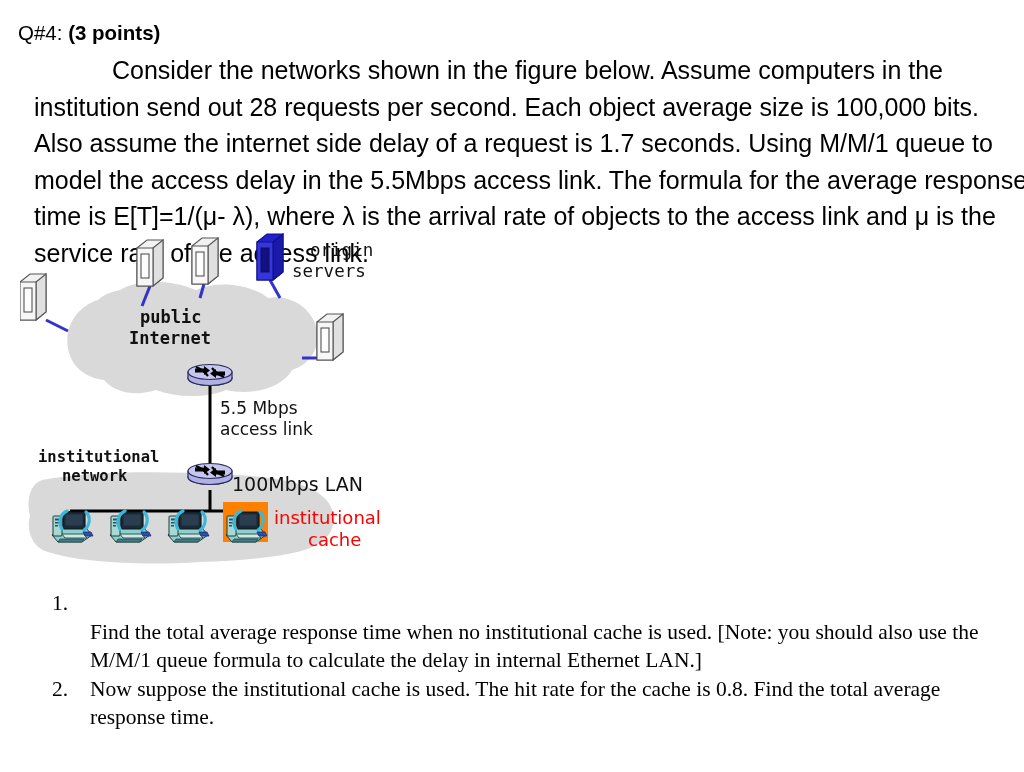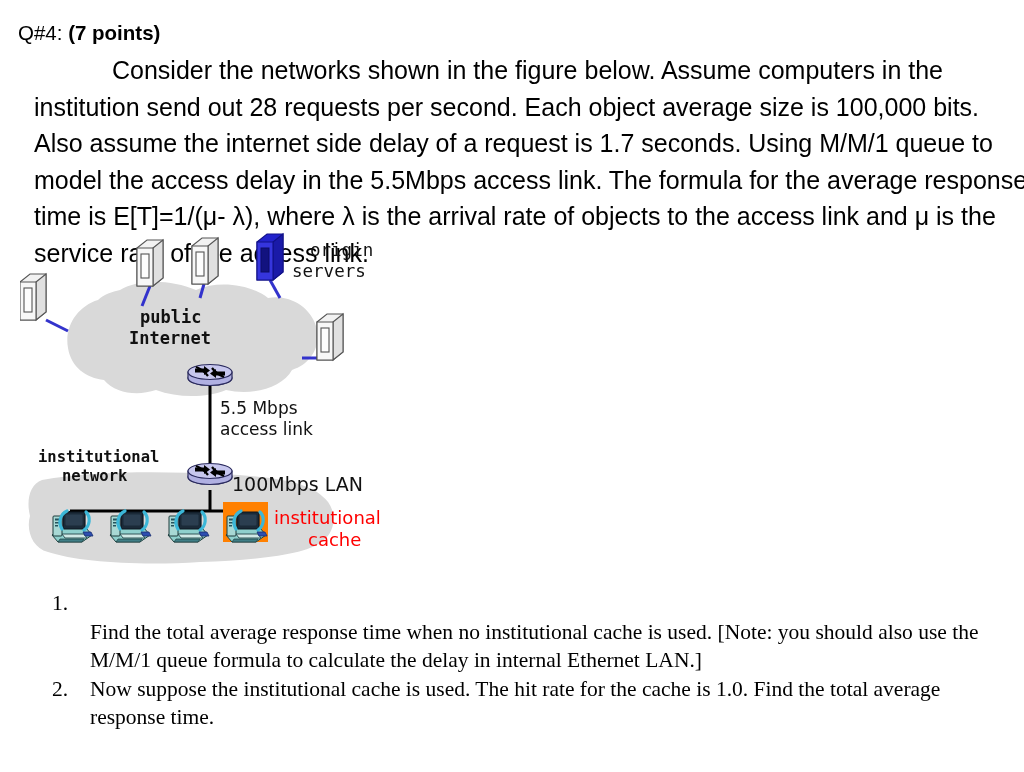--- a/index.html
+++ b/index.html
@@ -74,21 +74,21 @@
   .task-text {
     flex: 1 1 auto;
   }
   #task-item-1 .task-text { width: 866px; margin-top: 29px; }
   #task-item-2 .task-text { width: 880px; }
 </style>
 </head>
 <body>
 
 <div id="question-heading">
-  <span class="q-label">Q#4:</span><span>&nbsp;</span><span class="q-points">(7 points)</span>
+  <span class="q-label">Q#4:</span><span>&nbsp;</span><span class="q-points">(3 points)</span>
 </div>
 
 <div id="problem-body">Consider the networks shown in the figure below. Assume computers in the institution send out 28 requests per second. Each object average size is 100,000 bits. Also assume the internet side delay of a request is 1.7 seconds. Using M/M/1 queue to model the access delay in the 5.5Mbps access link. The formula for the average response time is E[T]=1/(μ- λ), where λ is the arrival rate of objects to the access link and μ is the service rate of the access link.</div>
 
 <div id="network-figure">
 <svg width="420" height="340" viewBox="0 0 420 340" xmlns="http://www.w3.org/2000/svg">
 
   <defs>
 
     <g id="srv">
@@ -236,15 +236,15 @@
 </svg>
 </div>
 
 <div id="task-list">
   <div class="task-item" id="task-item-1">
     <span class="task-num">1.</span>
     <span class="task-text">Find the total average response time when no institutional cache is used. [Note: you should also use the M/M/1 queue formula to calculate the delay in internal Ethernet LAN.]</span>
   </div>
   <div class="task-item" id="task-item-2">
     <span class="task-num">2.</span>
-    <span class="task-text">Now suppose the institutional cache is used. The hit rate for the cache is 1.0. Find the total average response time.</span>
+    <span class="task-text">Now suppose the institutional cache is used. The hit rate for the cache is 0.8. Find the total average response time.</span>
   </div>
 </div>
 
 </body></html>

